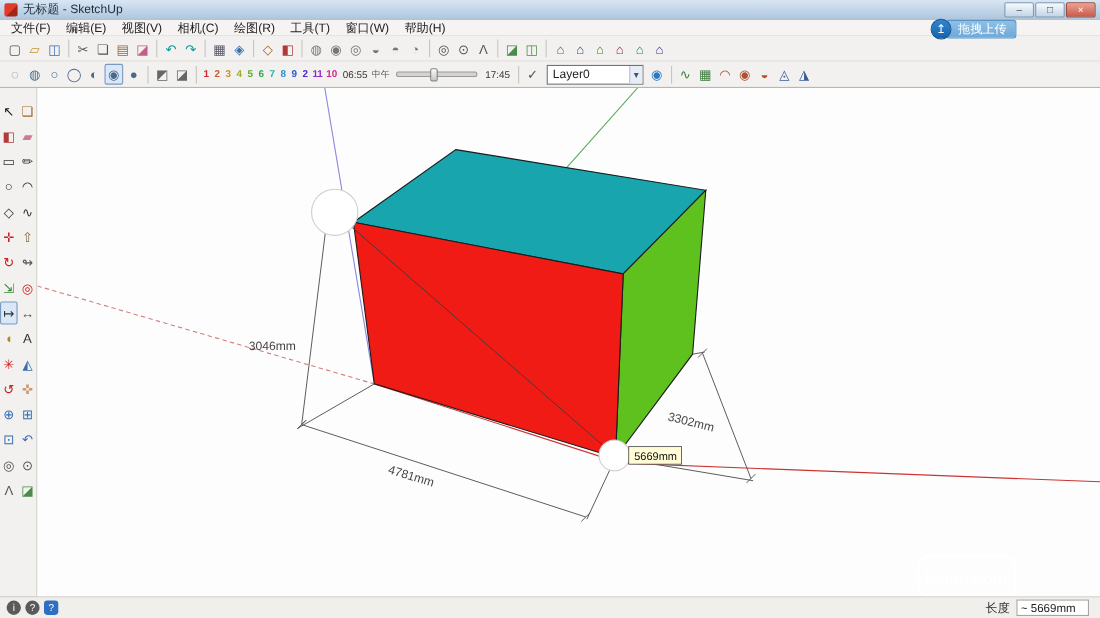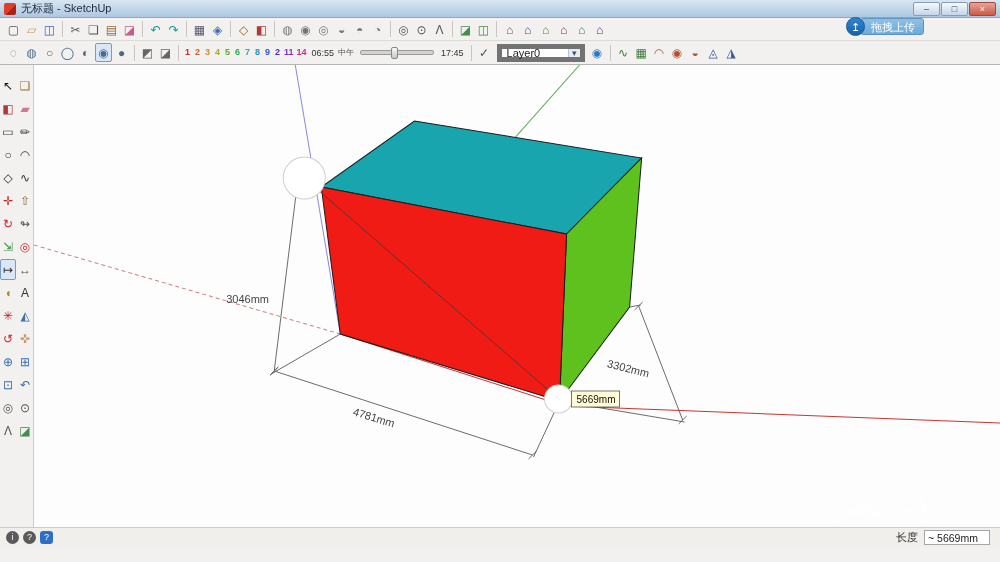--- a/index.html
+++ b/index.html
@@ -23,21 +23,21 @@
   .row2 { height:24px; border-bottom:1px solid #b9b6b1; }
   .tbi { width:17px; height:19px; line-height:18px; text-align:center; font-size:12px; border:1px solid transparent; border-radius:2px; cursor:default; flex:none; }
   .tbi.selected { border:1px solid #7a9ac0; background:#d9e7f7; }
   .tbi.sep { width:1px; height:16px; background:#c8c5c0; margin:0 3px; border:none; border-radius:0; }
   .grp { display:flex; align-items:center; gap:1px; }
   .mon { min-width:9px; height:15px; line-height:15px; font-size:9px; font-weight:bold; text-align:center; padding:0 1px; cursor:default; }
   .time { font-size:9px; color:#333; margin:12px 3px; }
   .noon { font-size:8px; color:#555; margin-right:2px; }
   .slider { position:relative; width:74px; height:5px; background:#d3d3d3; border:1px solid #9a9a9a; border-radius:2px; margin:0 3px; }
   .thumb { position:absolute; left:42%; top:-4px; width:7px; height:12px; background:linear-gradient(#fafafa,#c6c6c6); border:1px solid #888; border-radius:2px; }
-  .layer-select { display:flex; align-items:center; justify-content:space-between; height:18px; width:88px; background:#fff; border:5px solid #737373; font-size:11px; padding:0 0 0 5px; margin:0 3px; color:#222; }
+  .layer-select { display:flex; align-items:center; justify-content:space-between; height:18px; width:88px; background:#fff; border:1px solid #737373; font-size:11px; padding:0 0 0 5px; margin:0 3px; color:#222; }
   .dd { font-size:9px; color:#456; background:#e6edf6; border-left:1px solid #b7c3d3; height:100%; display:flex; align-items:center; padding:0 3px; }
 
   
   .main { display:flex; height:462px; flex:none; }
   .lefttools { width:34px; background:#f2f1ef; border-right:1px solid #cfccc7; display:grid; grid-template-columns:16px 16px; grid-auto-rows:23px; justify-content:center; align-content:start; padding-top:10px; gap:0 1px; flex:none; }
   .lt { width:16px; height:21px; line-height:20px; font-size:12px; }
   .viewport { flex:1; position:relative; background:#fdfdfd; overflow:hidden; }
   .scene { position:absolute; inset:0; width:100%; height:100%; }
   .dim { font-size:11px; fill:#444; }
   .tip { font-size:10px; fill:#111; }
@@ -69,20 +69,30 @@
       <span class="wb">□</span>
       <span class="wb close">×</span>
     </div>
   </div>
 
   <div class="upload">
     <span class="up-circle">↥</span>
     <span class="up-label">拖拽上传</span>
   </div>
 
+  <div class="menubar">
+      <span class="menu-item">文件(F)</span>
+      <span class="menu-item">编辑(E)</span>
+      <span class="menu-item">视图(V)</span>
+      <span class="menu-item">相机(C)</span>
+      <span class="menu-item">绘图(R)</span>
+      <span class="menu-item">工具(T)</span>
+      <span class="menu-item">窗口(W)</span>
+      <span class="menu-item">帮助(H)</span>
+    </div>
 
   <div class="toolbar row1">
       <span class="tbi" style="color: rgb(85, 85, 85);">▢</span>
       <span class="tbi" style="color: rgb(200, 149, 58);">▱</span>
       <span class="tbi" style="color: rgb(58, 111, 176);">◫</span>
       <span class="tbi sep"></span>
       <span class="tbi" style="color: rgb(85, 85, 85);">✂</span>
       <span class="tbi" style="color: rgb(85, 85, 85);">❏</span>
       <span class="tbi" style="color: rgb(150, 105, 60);">▤</span>
       <span class="tbi" style="color: rgb(194, 96, 138);">◪</span>
@@ -139,21 +149,21 @@
         <span class="mon" style="color: rgb(204, 93, 43);">2</span>
         <span class="mon" style="color: rgb(204, 143, 43);">3</span>
         <span class="mon" style="color: rgb(155, 174, 43);">4</span>
         <span class="mon" style="color: rgb(91, 174, 43);">5</span>
         <span class="mon" style="color: rgb(43, 174, 78);">6</span>
         <span class="mon" style="color: rgb(43, 174, 174);">7</span>
         <span class="mon" style="color: rgb(43, 143, 206);">8</span>
         <span class="mon" style="color: rgb(43, 93, 206);">9</span>
         <span class="mon" style="color: rgb(78, 43, 206);">2</span>
         <span class="mon" style="color: rgb(143, 43, 206); text-align: center;">11</span>
-        <span class="mon" style="color: rgb(206, 43, 143);">14</span>
+        <span class="mon" style="color: rgb(206, 43, 143);">10</span>
       </span>
     <span class="time">06:55</span>
     <span class="noon">中午</span>
     <span class="slider">
       <span class="thumb"></span>
     </span>
     <span class="time">17:45</span>
     <span class="tbi sep"></span>
     <span class="tbi" style="color:#555">✓</span>
     <span class="layer-select">

